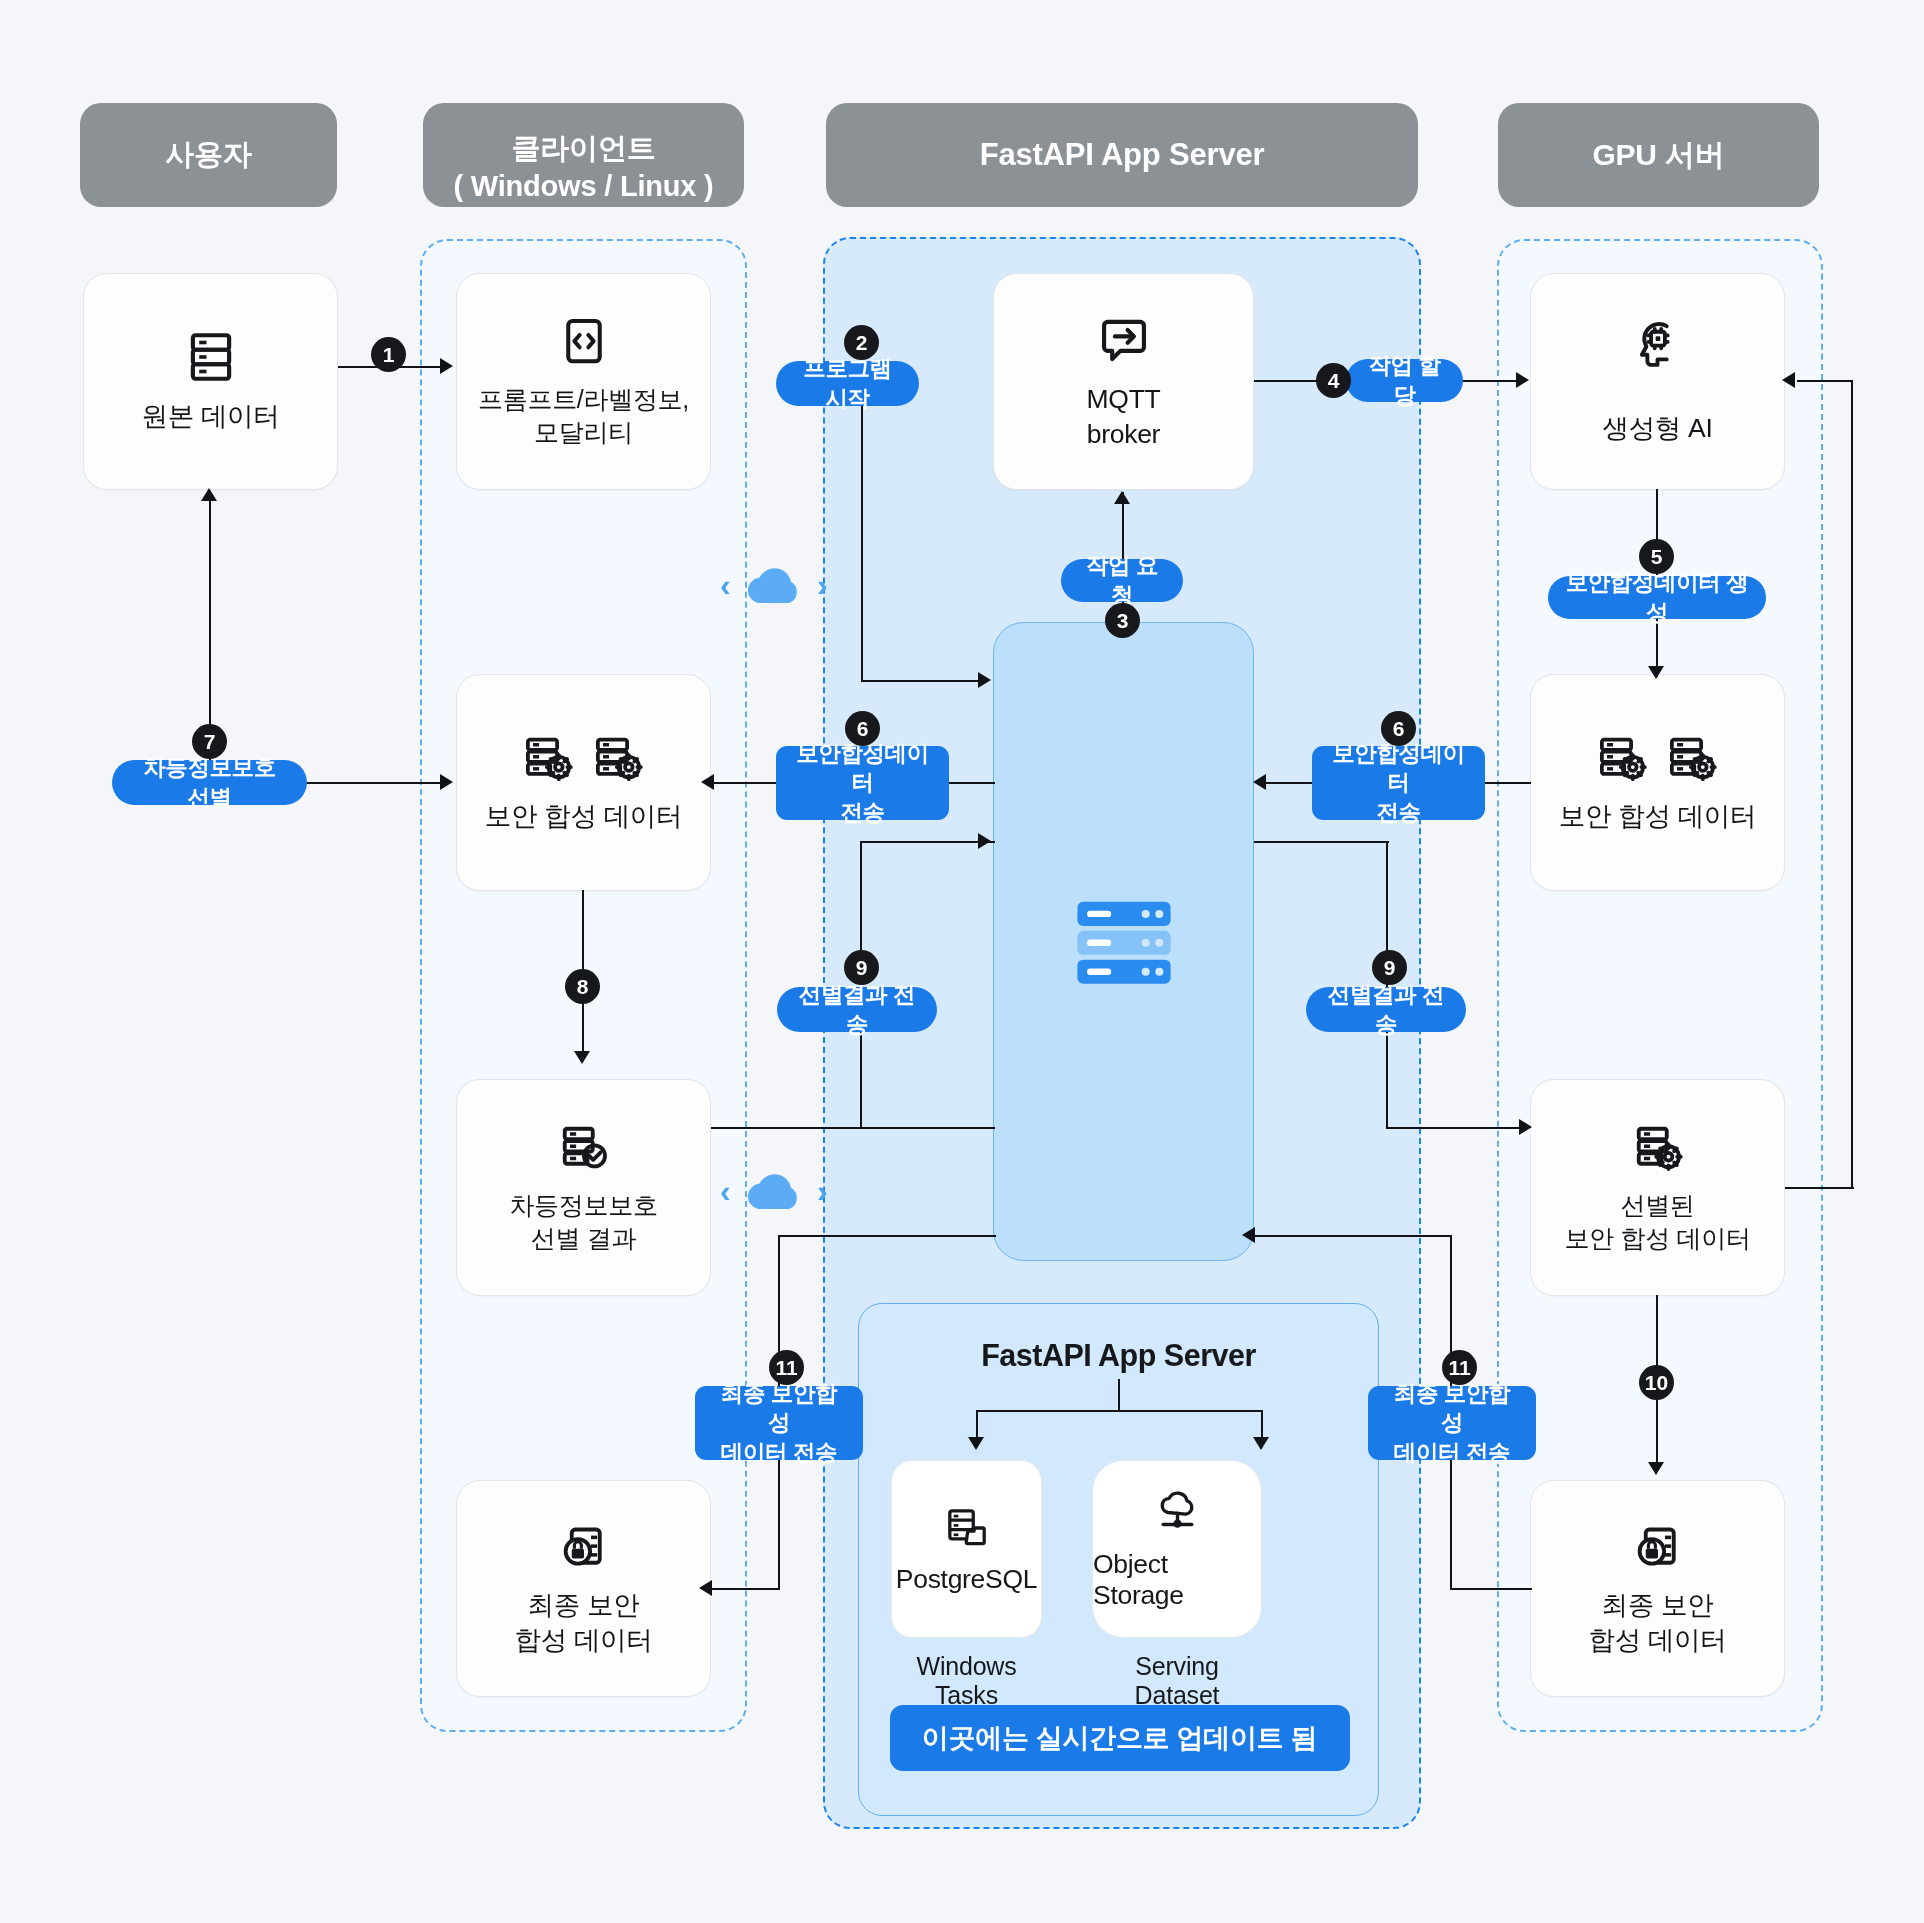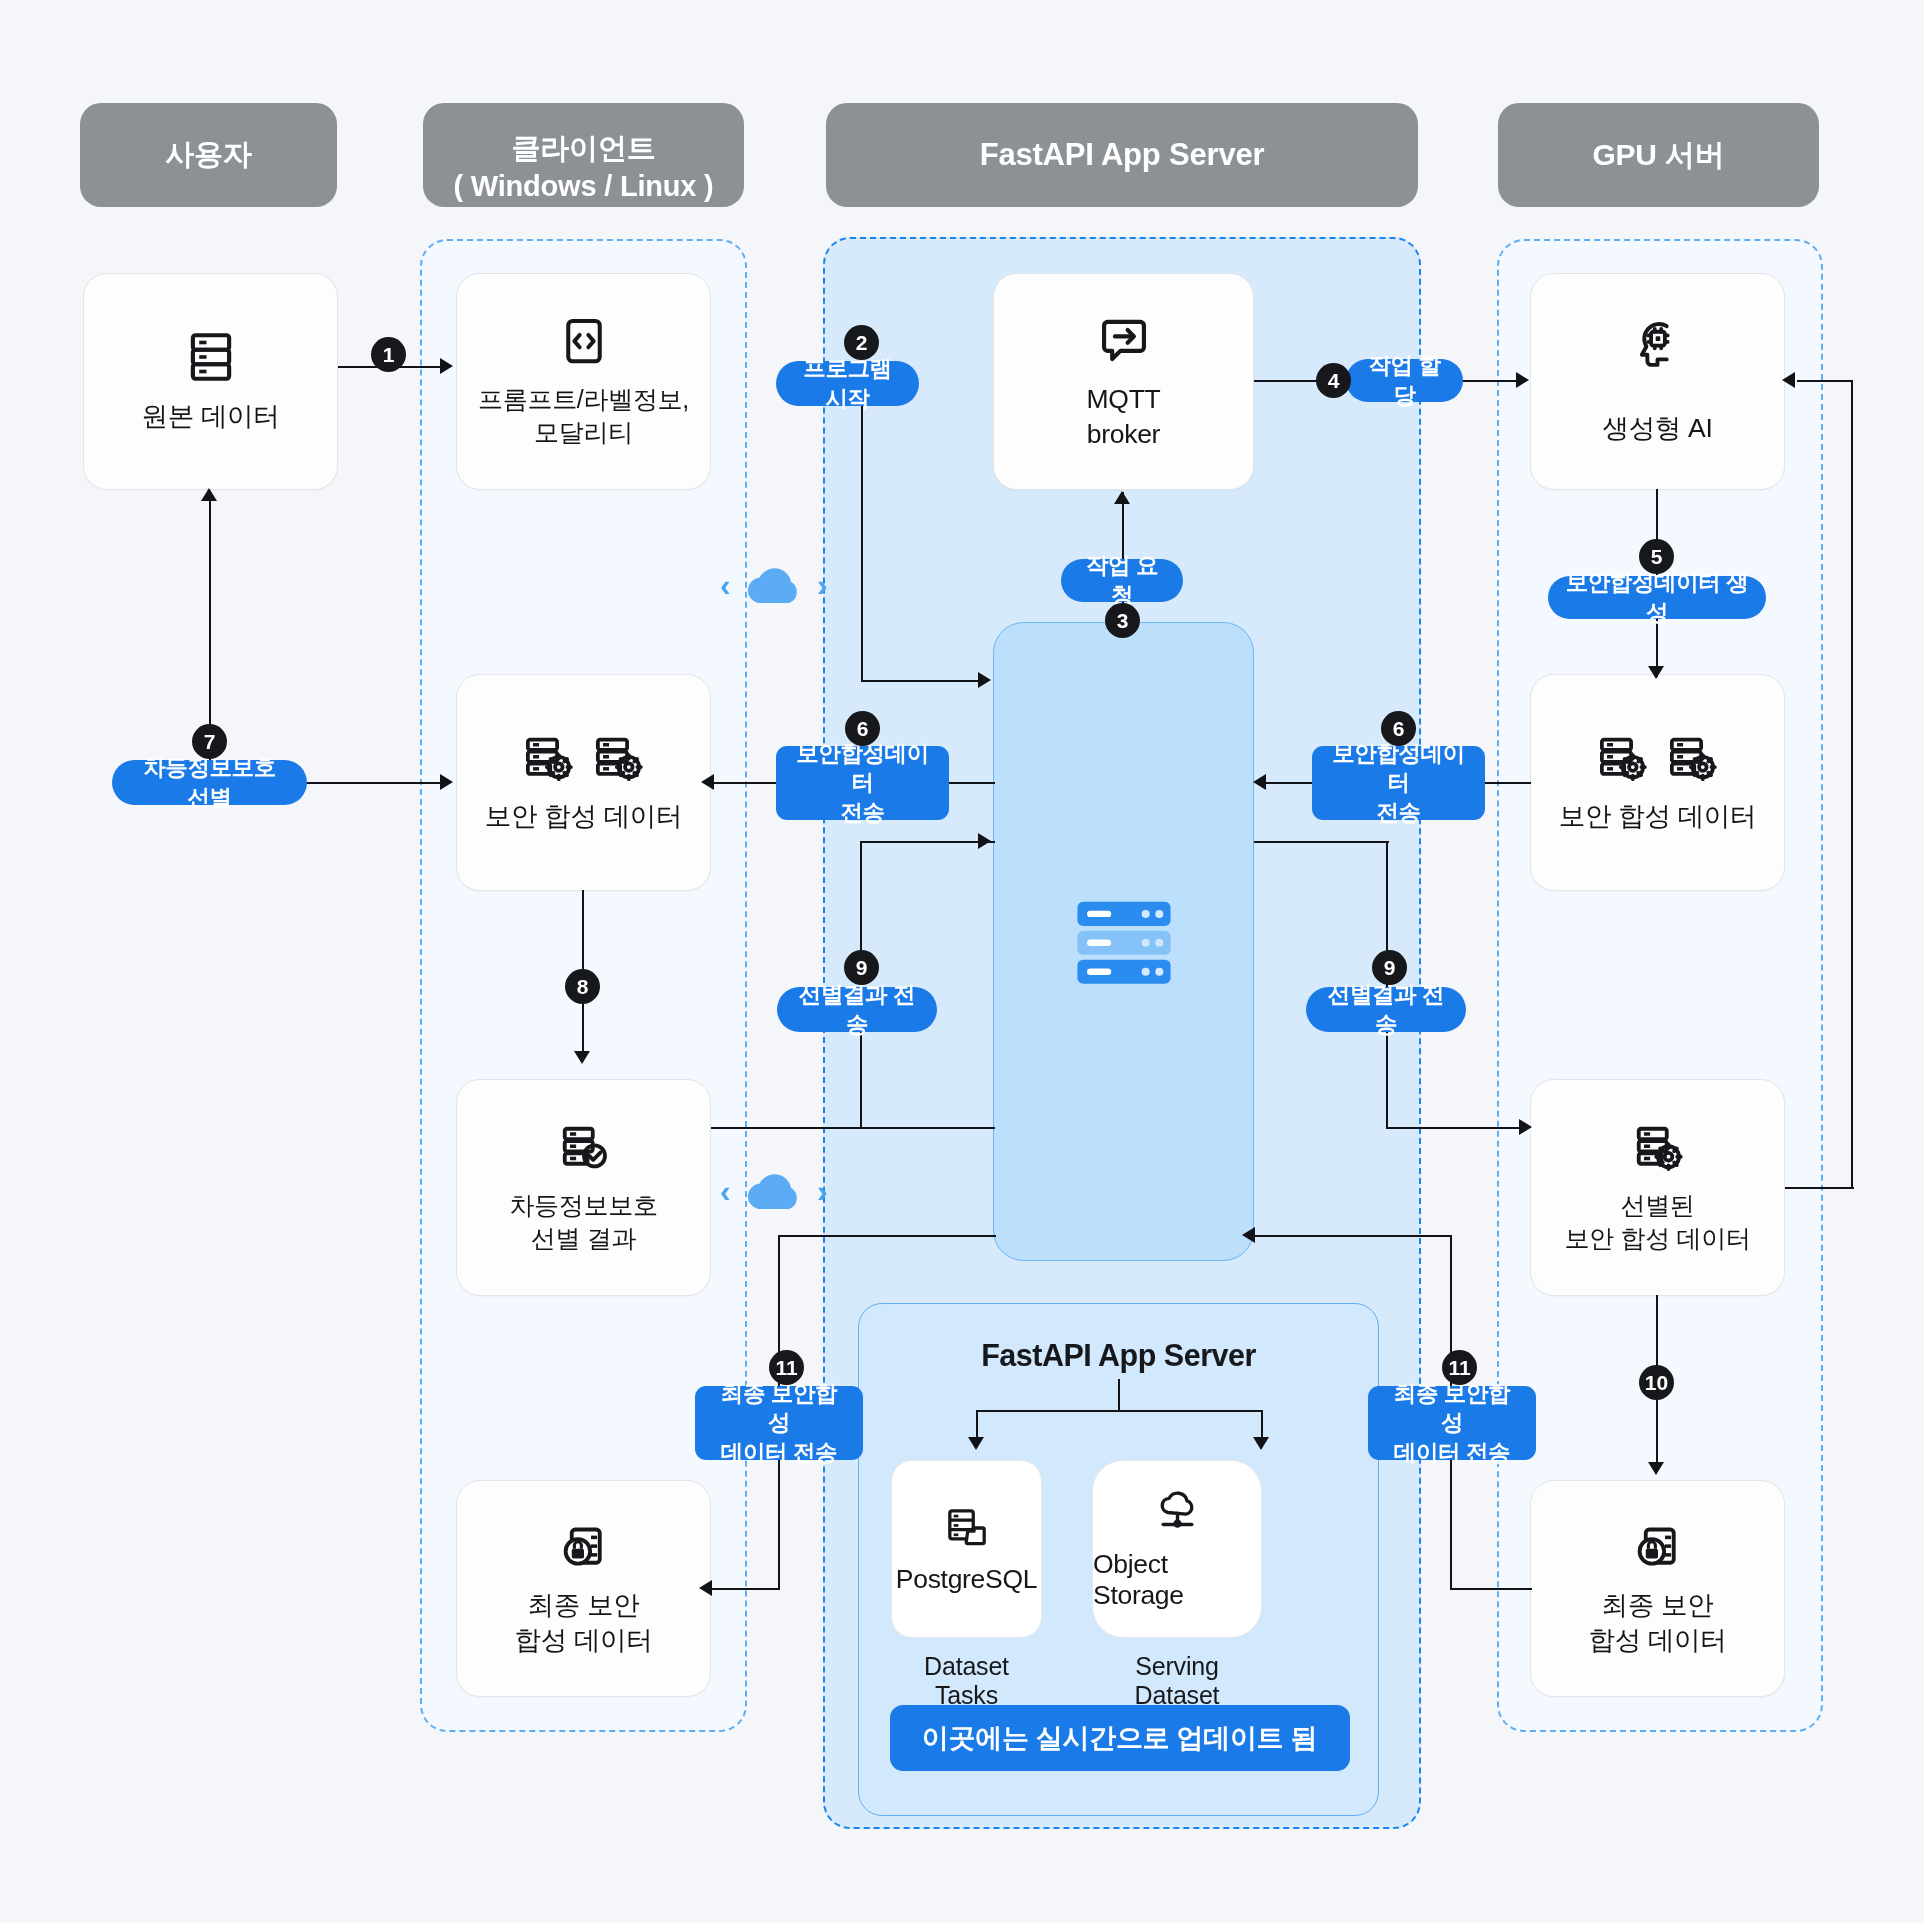--- a/index.html
+++ b/index.html
@@ -352,21 +352,21 @@
         <svg width="51" height="51" viewBox="0 0 64 64" fill="none" stroke="#16181b" stroke-width="4.2">
           <path d="M20 32 a9 9 0 0 1 1.5 -17.8 a12 12 0 0 1 22.4 3.2 a8.5 8.5 0 0 1 -1.6 16.6 z" stroke-linejoin="round"></path>
           <path d="M32 33 v8" stroke-linecap="round"></path>
           <path d="M14 47 h36" stroke-linecap="round"></path>
           <circle cx="32" cy="46" r="5.2" fill="#16181b" stroke="none"></circle>
         </svg>
       </span>
       <div class="sc-cap">Object Storage</div>
     </div>
 
-    <div class="abs sub-note" style="left:32px;top:348px;width:151px;">Dataset Tasks</div>
+    <div class="abs sub-note" style="left:32px;top:348px;width:151px;">Windows Tasks</div>
     <div class="abs sub-note" style="left:233px;top:348px;width:170px;">Serving Dataset</div>
 
     <div class="abs banner" style="left:30.5px;top:401px;width:460px;height:66px;">이곳에는 실시간으로 업데이트 됨</div>
   </div>
 
   <div class="abs hline" style="left:338px;top:366px;width:104px;"></div>
   <div class="abs ah ah-r" style="left:440px;top:358px;"></div>
   <div class="abs badge" style="left:371px;top:337px;width:35px;height:35px;">1</div>
 
   <div class="abs vline" style="left:861px;top:377px;height:305px;"></div>

